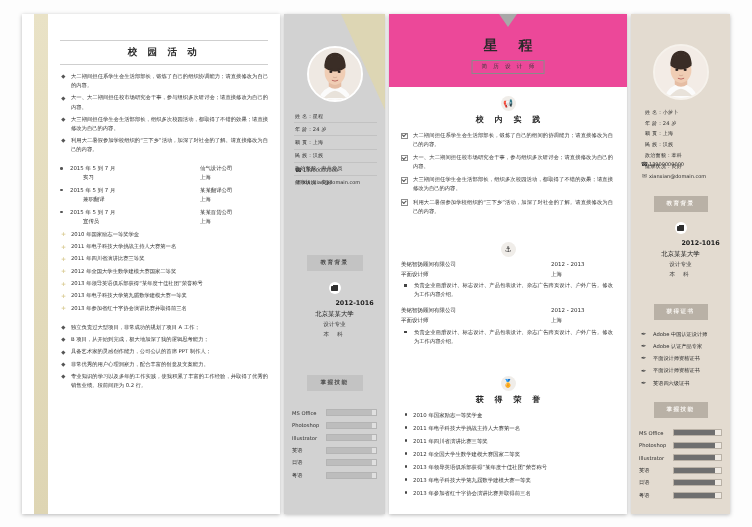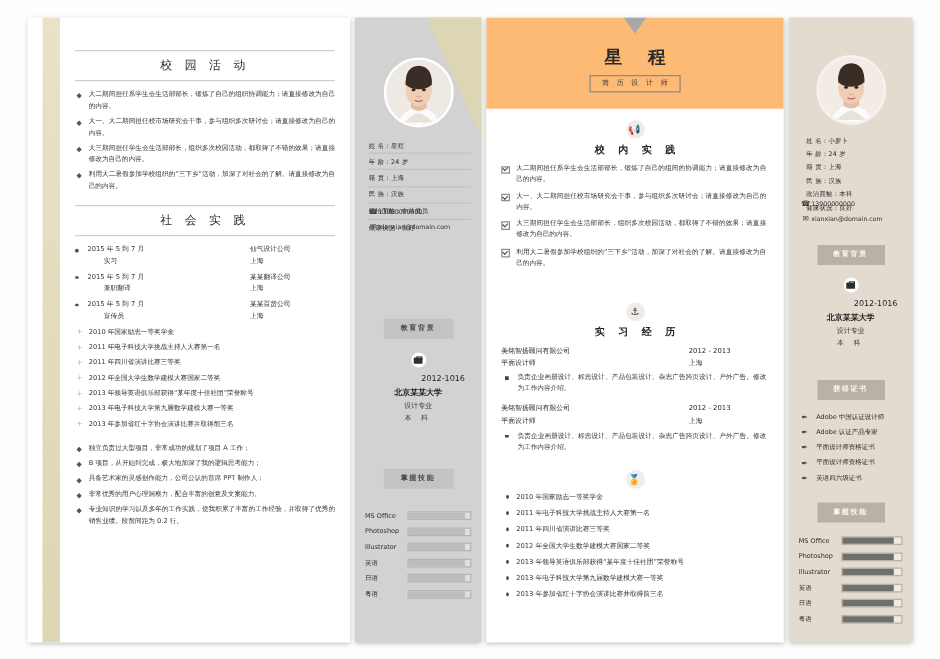--- a/index.html
+++ b/index.html
@@ -25,21 +25,21 @@
   .page1 .gold-strip{
     position:absolute;left:12px;top:0;width:14px;height:100%;
     background:linear-gradient(180deg,#e9e2c6,#ded5b3);
   }
   .p1-body{
     position:absolute;left:34px;top:0;right:6px;bottom:0;
     padding:22px 6px 0 4px;box-sizing:border-box;
   }
   .sec-title{
     text-align:center;
-    font-size:9.5px;font-weight:normal;color:#2b2b2b;
+    font-size:9.5px;font-weight:bold;color:#2b2b2b;
     letter-spacing:3.5px;
     padding:5px 0 5px 0;
     border-top:1px solid #cfcfcf;
     border-bottom:1px solid #cfcfcf;
     margin:0 0 7px 0;
   }
   .sec-title.first{margin-top:4px;}
   ul.bl{list-style:none;margin:0 0 10px 0;padding:0;}
   ul.bl li{
     position:relative;padding-left:11px;margin-bottom:3.2px;
@@ -111,42 +111,42 @@
     margin:0 auto 5px auto;position:relative;
   }
   .edu-ico:before{
     content:"";position:absolute;left:2.6px;top:4.4px;width:6.8px;height:4.6px;
     background:#2f2f2f;border-radius:.7px;
   }
   .edu-ico:after{
     content:"";position:absolute;left:4.6px;top:2.8px;width:2.8px;height:2px;
     border:.8px solid #2f2f2f;border-bottom:none;border-radius:.6px .6px 0 0;
   }
-  .edu-y{font-size:6.4px;font-weight:normal;color:#222;margin-bottom:2.5px;margin-left:40px;}
-  .edu-s{font-size:6.4px;font-weight:bold;color:#222;margin-bottom:2.5px;}
+  .edu-y{font-size:6.4px;font-weight:bold;color:#222;margin-bottom:2.5px;margin-left:40px;}
+  .edu-s{font-size:6.4px;font-weight:normal;color:#222;margin-bottom:2.5px;}
   .edu-m{font-size:5.6px;color:#3a3a3a;margin-bottom:2px;}
   .edu-d{font-size:5.6px;color:#3a3a3a;letter-spacing:3px;}
   .skills{position:absolute;left:8px;right:8px;}
   .skill-row{display:flex;align-items:center;margin-bottom:5.6px;}
   .skill-name{width:34px;flex:0 0 34px;font-size:5.2px;color:#2e2e2e;}
   .skill-track{
     flex:1 1 auto;height:5px;background:#e0e0e0;border:.6px solid #b4b4b4;
     position:relative;border-radius:.5px;
   }
   .skill-fill{position:absolute;left:0;top:0;bottom:0;background:#bdbdbd;}
   
   .page3{
     position:absolute;left:389px;top:14px;width:238px;height:500px;
     background:#ffffff;
     box-shadow:0 1px 4px rgba(0,0,0,.28);
     overflow:hidden;
   }
   .hero{
     position:absolute;left:0;top:0;right:0;height:73px;
-    background:#fdba74;
+    background:#ec4899;
   }
   .hero .tri{
     position:absolute;left:50%;top:0;transform:translateX(-50%);
     width:0;height:0;border-left:9px solid transparent;
     border-right:9px solid transparent;border-top:13px solid #a8a8a8;
   }
   .hero .nm{
     position:absolute;left:0;right:0;top:23px;text-align:center;
     font-size:14px;font-weight:bold;color:#2a2a2a;letter-spacing:8px;
     text-indent:8px;
@@ -243,21 +243,20 @@
     <div class="p1-body">
 
       <div class="sec-title first">校 园 活 动</div>
       <ul class="bl">
         <li>大二期间担任系学生会生活部部长，锻炼了自己的组织协调能力；请直接修改为自己的内容。</li>
         <li>大一、大二期间担任校市场研究会干事，参与组织多次研讨会；请直接修改为自己的内容。</li>
         <li>大三期间担任学生会生活部部长，组织多次校园活动，都取得了不错的效果；请直接修改为自己的内容。</li>
         <li>利用大二暑假参加学校组织的“三下乡”活动，加深了对社会的了解。请直接修改为自己的内容。</li>
       </ul>
 
-      <div class="sec-title">社 会 实 践</div>
       <div>
         <div class="practice-row">
           <div class="pb">
               <i></i>
             </div>
           <div class="pl">
             <div>2015 年 5 到 7 月</div>
             <div class="r2">实习</div>
           </div>
           <div class="pr">
@@ -420,21 +419,20 @@
       <ul class="chk-list">
         <li>大二期间担任系学生会生活部部长，锻炼了自己的组间的协调能力；请直接修改为自己的内容。</li>
         <li>大一、大二期间担任校市场研究会干事，参与组织多次研讨会；请直接修改为自己的内容。</li>
         <li>大三期间担任学生会生活部部长，组织多次校园活动，都取得了不错的效果；请直接修改为自己的内容。</li>
         <li>利用大二暑假参加学校组织的“三下乡”活动，加深了对社会的了解。请直接修改为自己的内容。</li>
       </ul>
     </div>
 
     <div class="c-sec" style="top:228px">
       <div class="c-ico">⚓</div>
-      <div class="c-title">实 习 经 历</div>
 
       <div class="exp-item">
         <div class="exp-head">
           <div class="lft">
             <div>美铭智扬顾问有限公司</div>
             <div>平面设计师</div>
           </div>
           <div class="rgt">
             <div>2012 - 2013</div>
             <div>上海</div>
@@ -453,20 +451,21 @@
             <div>2012 - 2013</div>
             <div>上海</div>
           </div>
         </div>
         <div class="exp-body">负责企业画册设计、标志设计、产品包装设计、杂志广告跨页设计、户外广告。修改为工作内容介绍。</div>
       </div>
     </div>
 
     <div class="c-sec" style="top:362px">
       <div class="c-ico">🏅</div>
+      <div class="c-title">获 得 荣 誉</div>
       <ul class="hon-list">
         <li>2010 年国家励志一等奖学金</li>
         <li>2011 年电子科技大学挑战主持人大赛第一名</li>
         <li>2011 年四川省演讲比赛三等奖</li>
         <li>2012 年全国大学生数学建模大赛国家二等奖</li>
         <li>2013 年领导英语俱乐部获得“某年度十佳社团”荣誉称号</li>
         <li>2013 年电子科技大学第九届数学建模大赛一等奖</li>
         <li>2013 年参加省红十字协会演讲比赛并取得前三名</li>
       </ul>
     </div>

